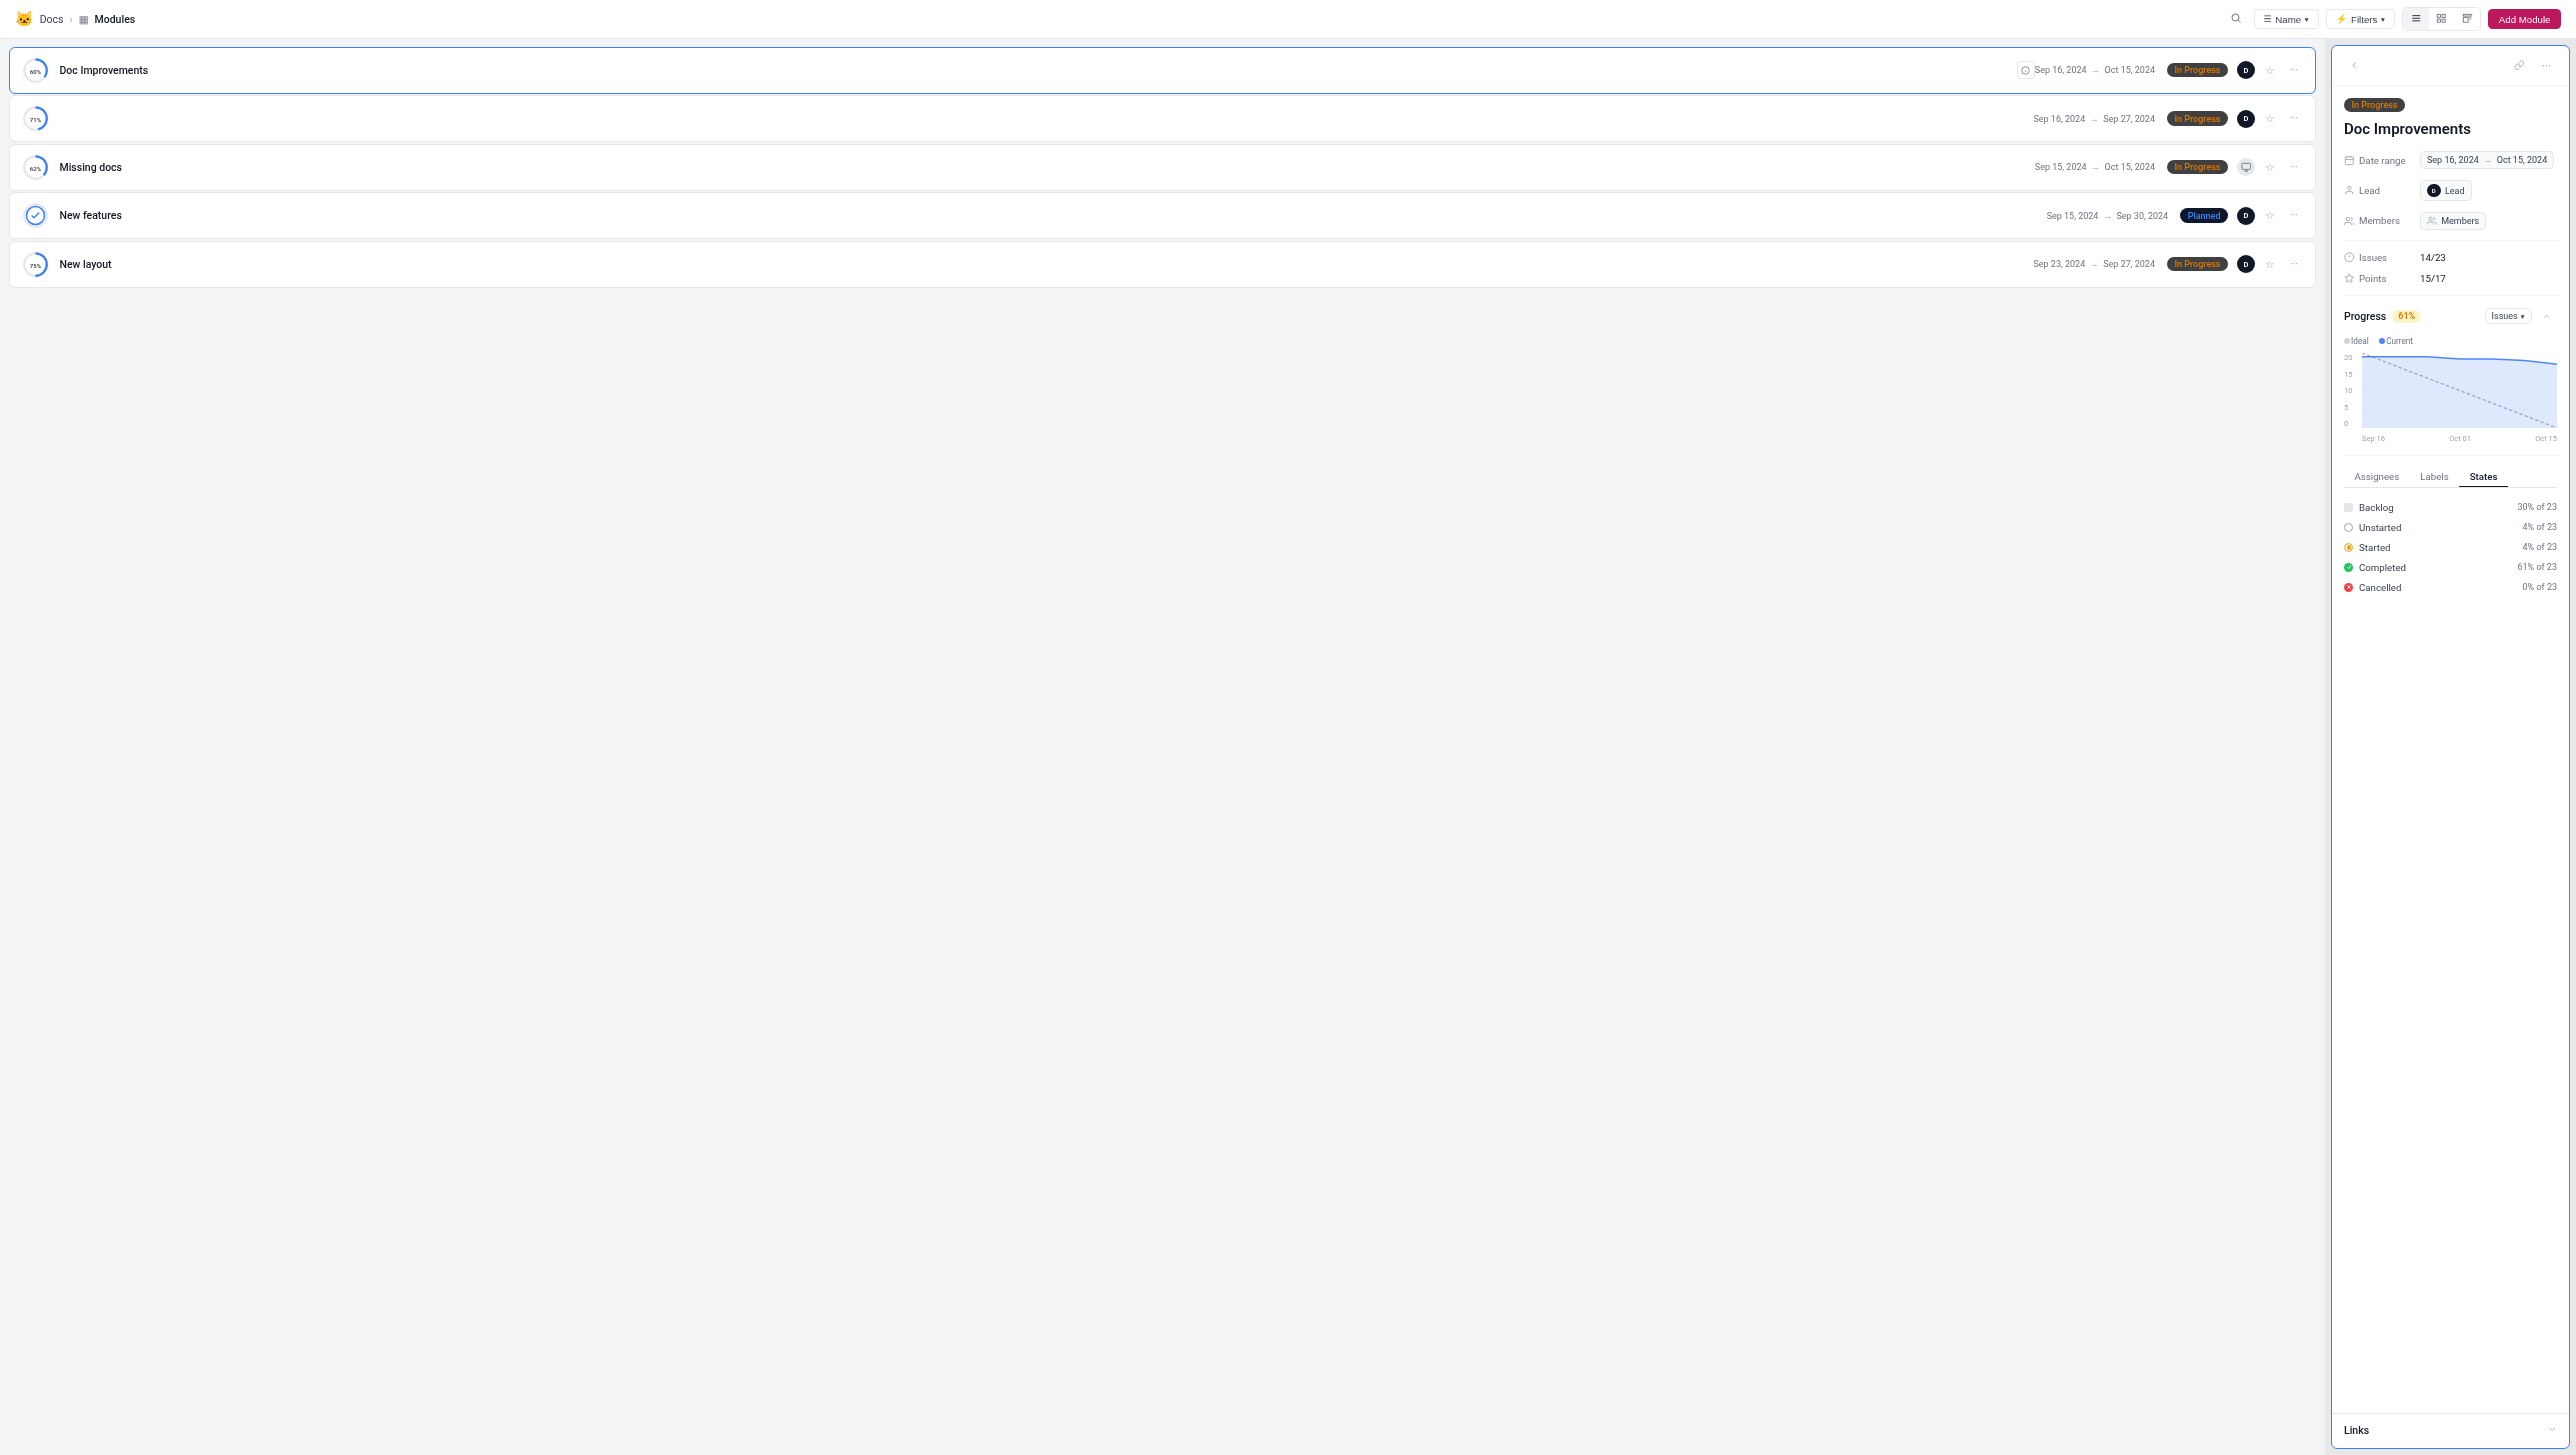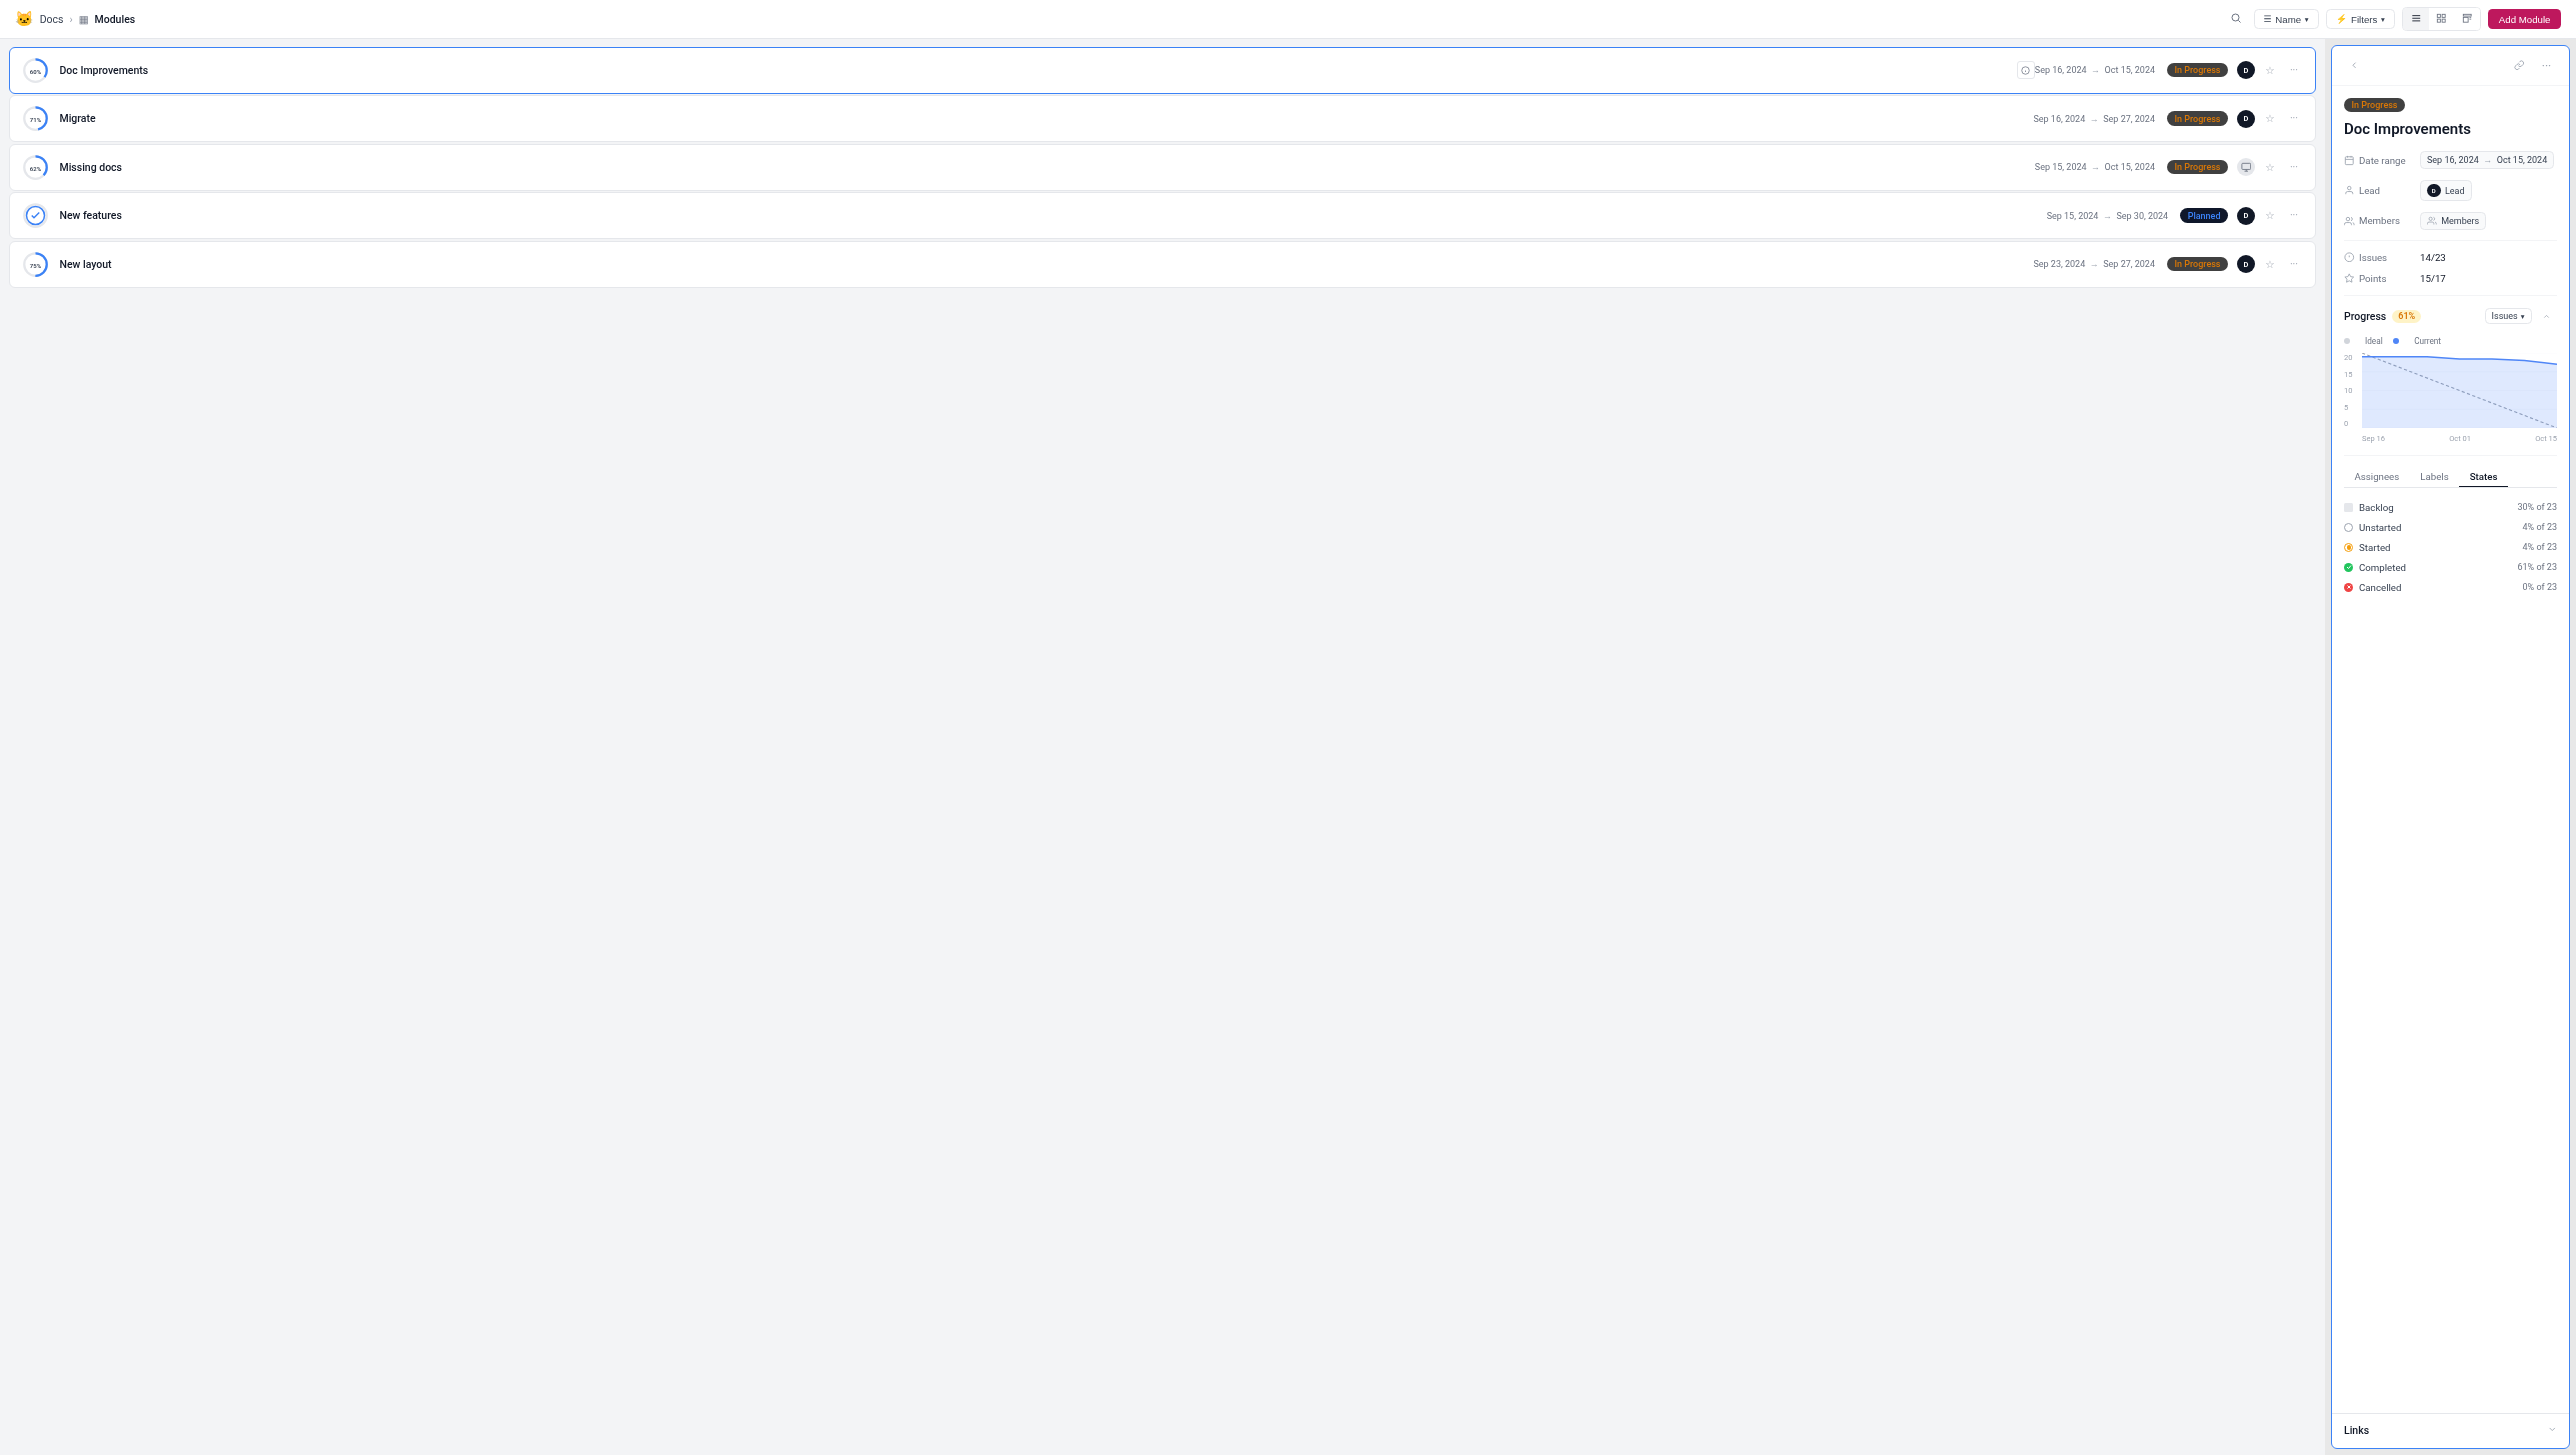--- a/index.html
+++ b/index.html
@@ -345,21 +345,21 @@
       padding: 2.2px 6px;
     }
     .legend {
       display: flex;
       gap: 10.5px;
       margin-bottom: 7.5px;
     }
     .legend-item {
       display: flex;
       align-items: center;
-      gap: 15px;
+      gap: 1px;
       font-size: 8.2px;
       color: #6b7280;
       text-align: center;
     }
     .legend-dot {
       width: 6px;
       height: 6px;
       border-radius: 50%;
     }
     .chart-container {
@@ -549,21 +549,20 @@
       </div>
 
       <div class="module-row">
         <div class="progress-circle">
           <svg viewBox="0 0 36 36" width="27" height="27" style="font-size:14px">
             <circle cx="18" cy="18" r="15" fill="none" stroke="#e5e7eb" stroke-width="3"></circle>
             <circle cx="18" cy="18" r="15" fill="none" stroke="#3b82f6" stroke-width="3" stroke-dasharray="66.9 94.2" stroke-dashoffset="23.6" transform="rotate(-90 18 18)"></circle>
             <text x="18" y="22" text-anchor="middle" font-size="8" font-weight="600" fill="#374151">71%</text>
           </svg>
         </div>
-        <span class="module-name">Migrate</span>
         <div class="date-range">
           <span>Sep 16, 2024</span>
           <span style="color:#9ca3af;">→</span>
           <span>Sep 27, 2024</span>
         </div>
         <span class="status-badge badge-inprogress">In Progress</span>
         <div class="module-actions">
           <div class="avatar-sm">D</div>
           <div class="action-icon">☆</div>
           <div class="action-icon">···</div>

